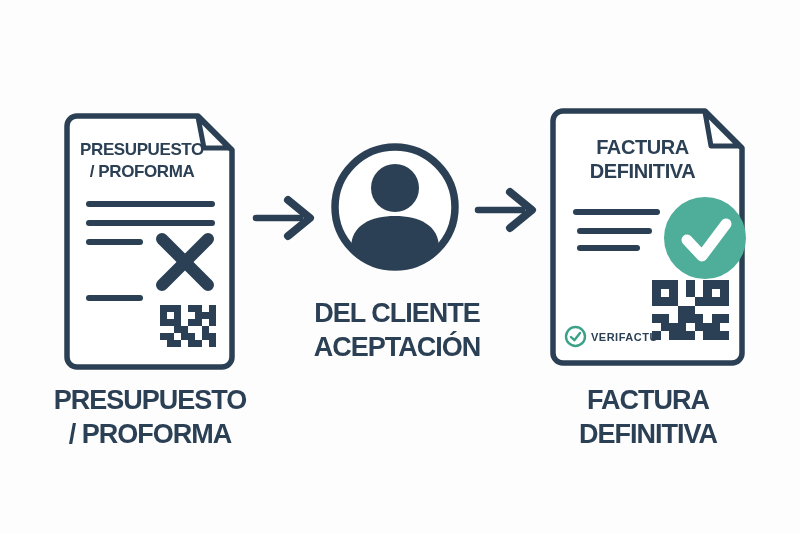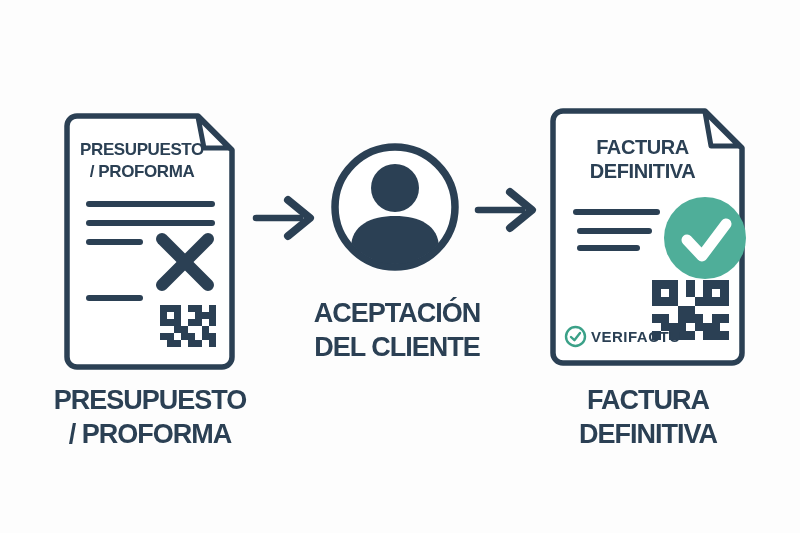--- a/index.html
+++ b/index.html
@@ -11,21 +11,21 @@
   body{font-family:"Liberation Sans",sans-serif;background:#fff;}
   .canvas{position:relative;width:800px;height:533px;background:var(--bg);overflow:hidden;}
   .abs{position:absolute;}
   .doc-line{position:absolute;background:var(--ink);border-radius:3px;}
   .doc-title{position:absolute;color:var(--ink);font-weight:700;text-align:center;letter-spacing:-0.4px;line-height:1.15;}
   .doc-title-left{font-size:17px;width:140px;left:8px;}
   .doc-title-right{font-size:20px;width:165px;left:10px;}
   .caption{position:absolute;color:var(--ink);font-weight:700;font-size:27px;letter-spacing:-1px;text-align:center;line-height:34px;}
   .qr{position:absolute;}
   .badge{position:absolute;display:flex;align-items:center;gap:4px;}
-  .badge-text{color:var(--ink);font-weight:700;font-size:15px;letter-spacing:0.5px;}
+  .badge-text{color:var(--ink);font-weight:700;font-size:11px;letter-spacing:0.5px;}
 </style>
 </head>
 <body>
 
 <div class="canvas">
 
   <div class="abs" style="left:64px;top:113px;width:171px;height:257px;">
     <svg width="171" height="257" viewBox="0 0 171 257">
       <path d="M 134 3 H 13 A 10 10 0 0 0 3 13 V 244 A 10 10 0 0 0 13 254 H 158 A 10 10 0 0 0 168 244 V 37 Z" fill="#ffffff" stroke="#2b4054" stroke-width="5.5" stroke-linejoin="round"></path>
       <path d="M 134 4 L 165 35 L 140 35 Z" fill="#ffffff" stroke="#2b4054" stroke-width="5" stroke-linejoin="round"></path>
@@ -92,22 +92,22 @@
         </clipPath>
     </defs>
     <circle cx="65" cy="65" r="60" fill="#ffffff" stroke="#2b4054" stroke-width="7.5"></circle>
     <g clip-path="url(#personClip)">
       <circle cx="65" cy="46" r="24" fill="#2b4054"></circle>
       <path d="M 21 122 L 21 106 C 21 83 41 74 65 74 C 89 74 109 83 109 106 L 109 122 Z" fill="#2b4054"></path>
     </g>
   </svg>
 
   <div class="caption" style="left:287px;top:296px;width:220px;">
+    <div>DEL CLIENTE</div>
     <div>ACEPTACIÓN</div>
-    <div>DEL CLIENTE</div>
   </div>
 
   <svg class="abs" style="left:472px;top:184px;" width="72" height="52" viewBox="0 0 72 52">
     <line x1="6" y1="26" x2="50" y2="26" stroke="#2b4054" stroke-width="6.5" stroke-linecap="round"></line>
     <polyline points="38,8 60,26 38,44" fill="none" stroke="#2b4054" stroke-width="8" stroke-linecap="round" stroke-linejoin="round"></polyline>
   </svg>
 
   <div class="abs" style="left:550px;top:108px;width:195px;height:258px;">
     <svg width="195" height="258" viewBox="0 0 195 258">
       <path d="M 155 3 H 13 A 10 10 0 0 0 3 13 V 245 A 10 10 0 0 0 13 255 H 182 A 10 10 0 0 0 192 245 V 40 Z" fill="#ffffff" stroke="#2b4054" stroke-width="5.5" stroke-linejoin="round"></path>

